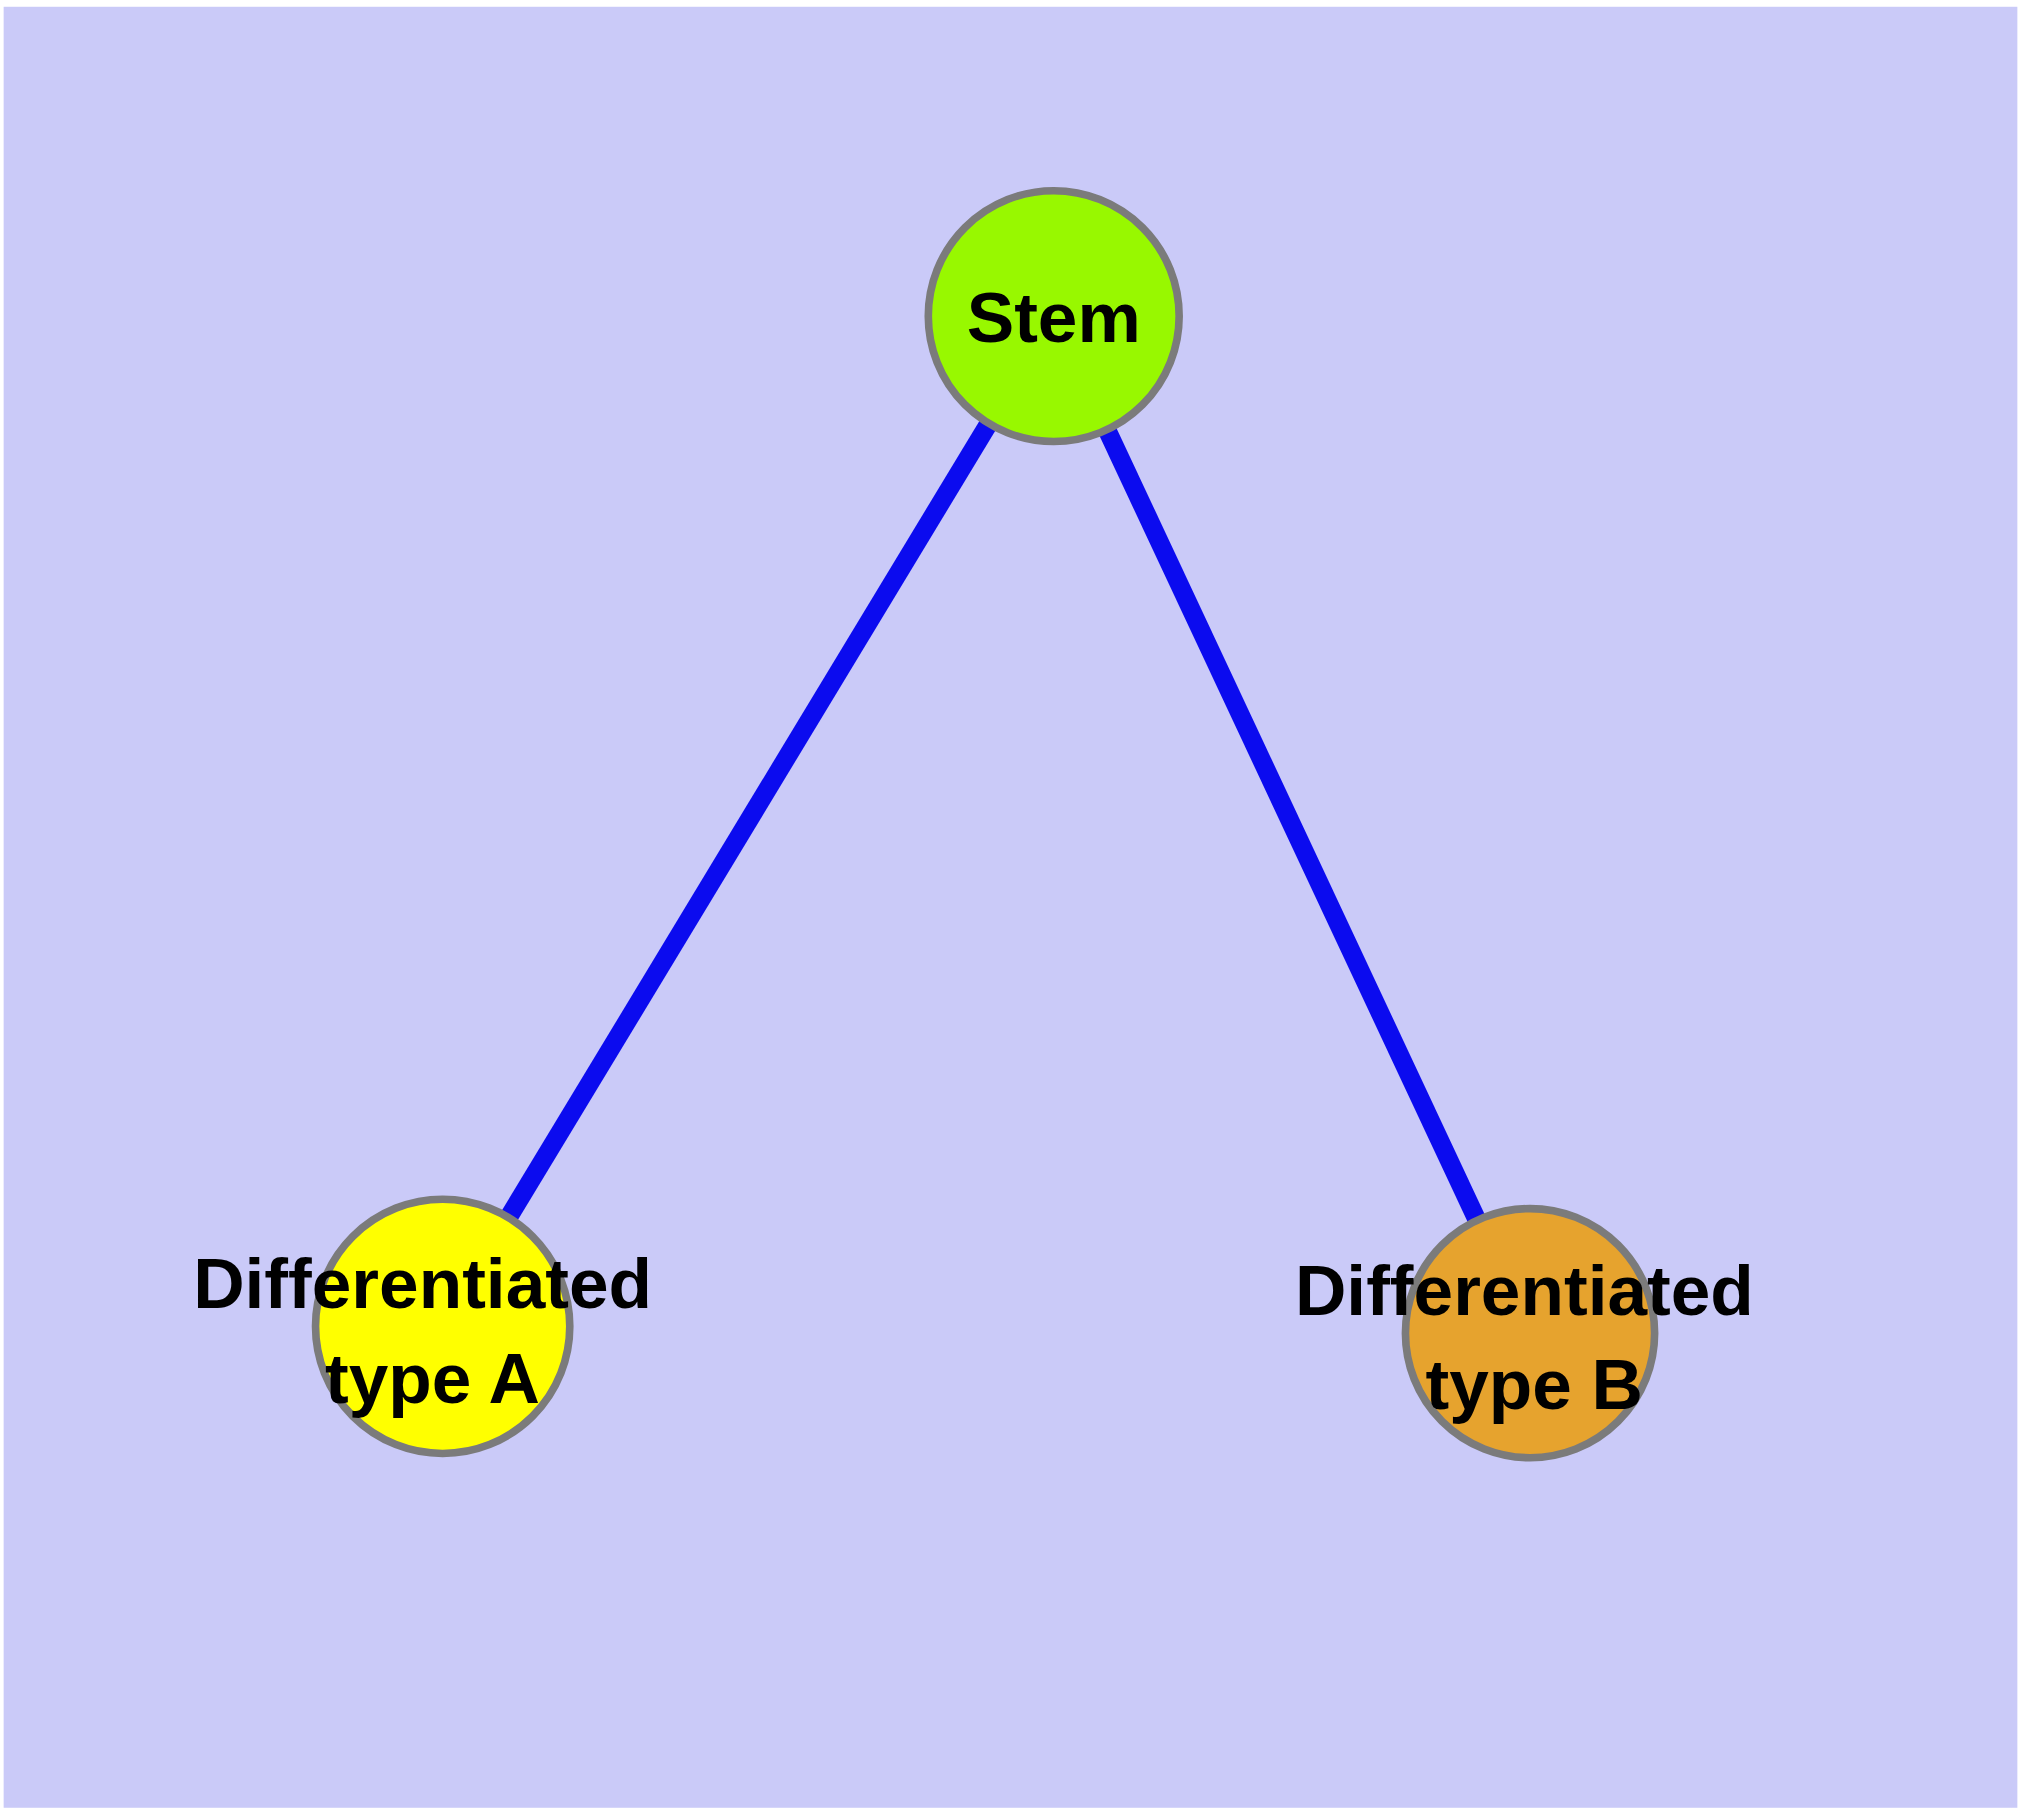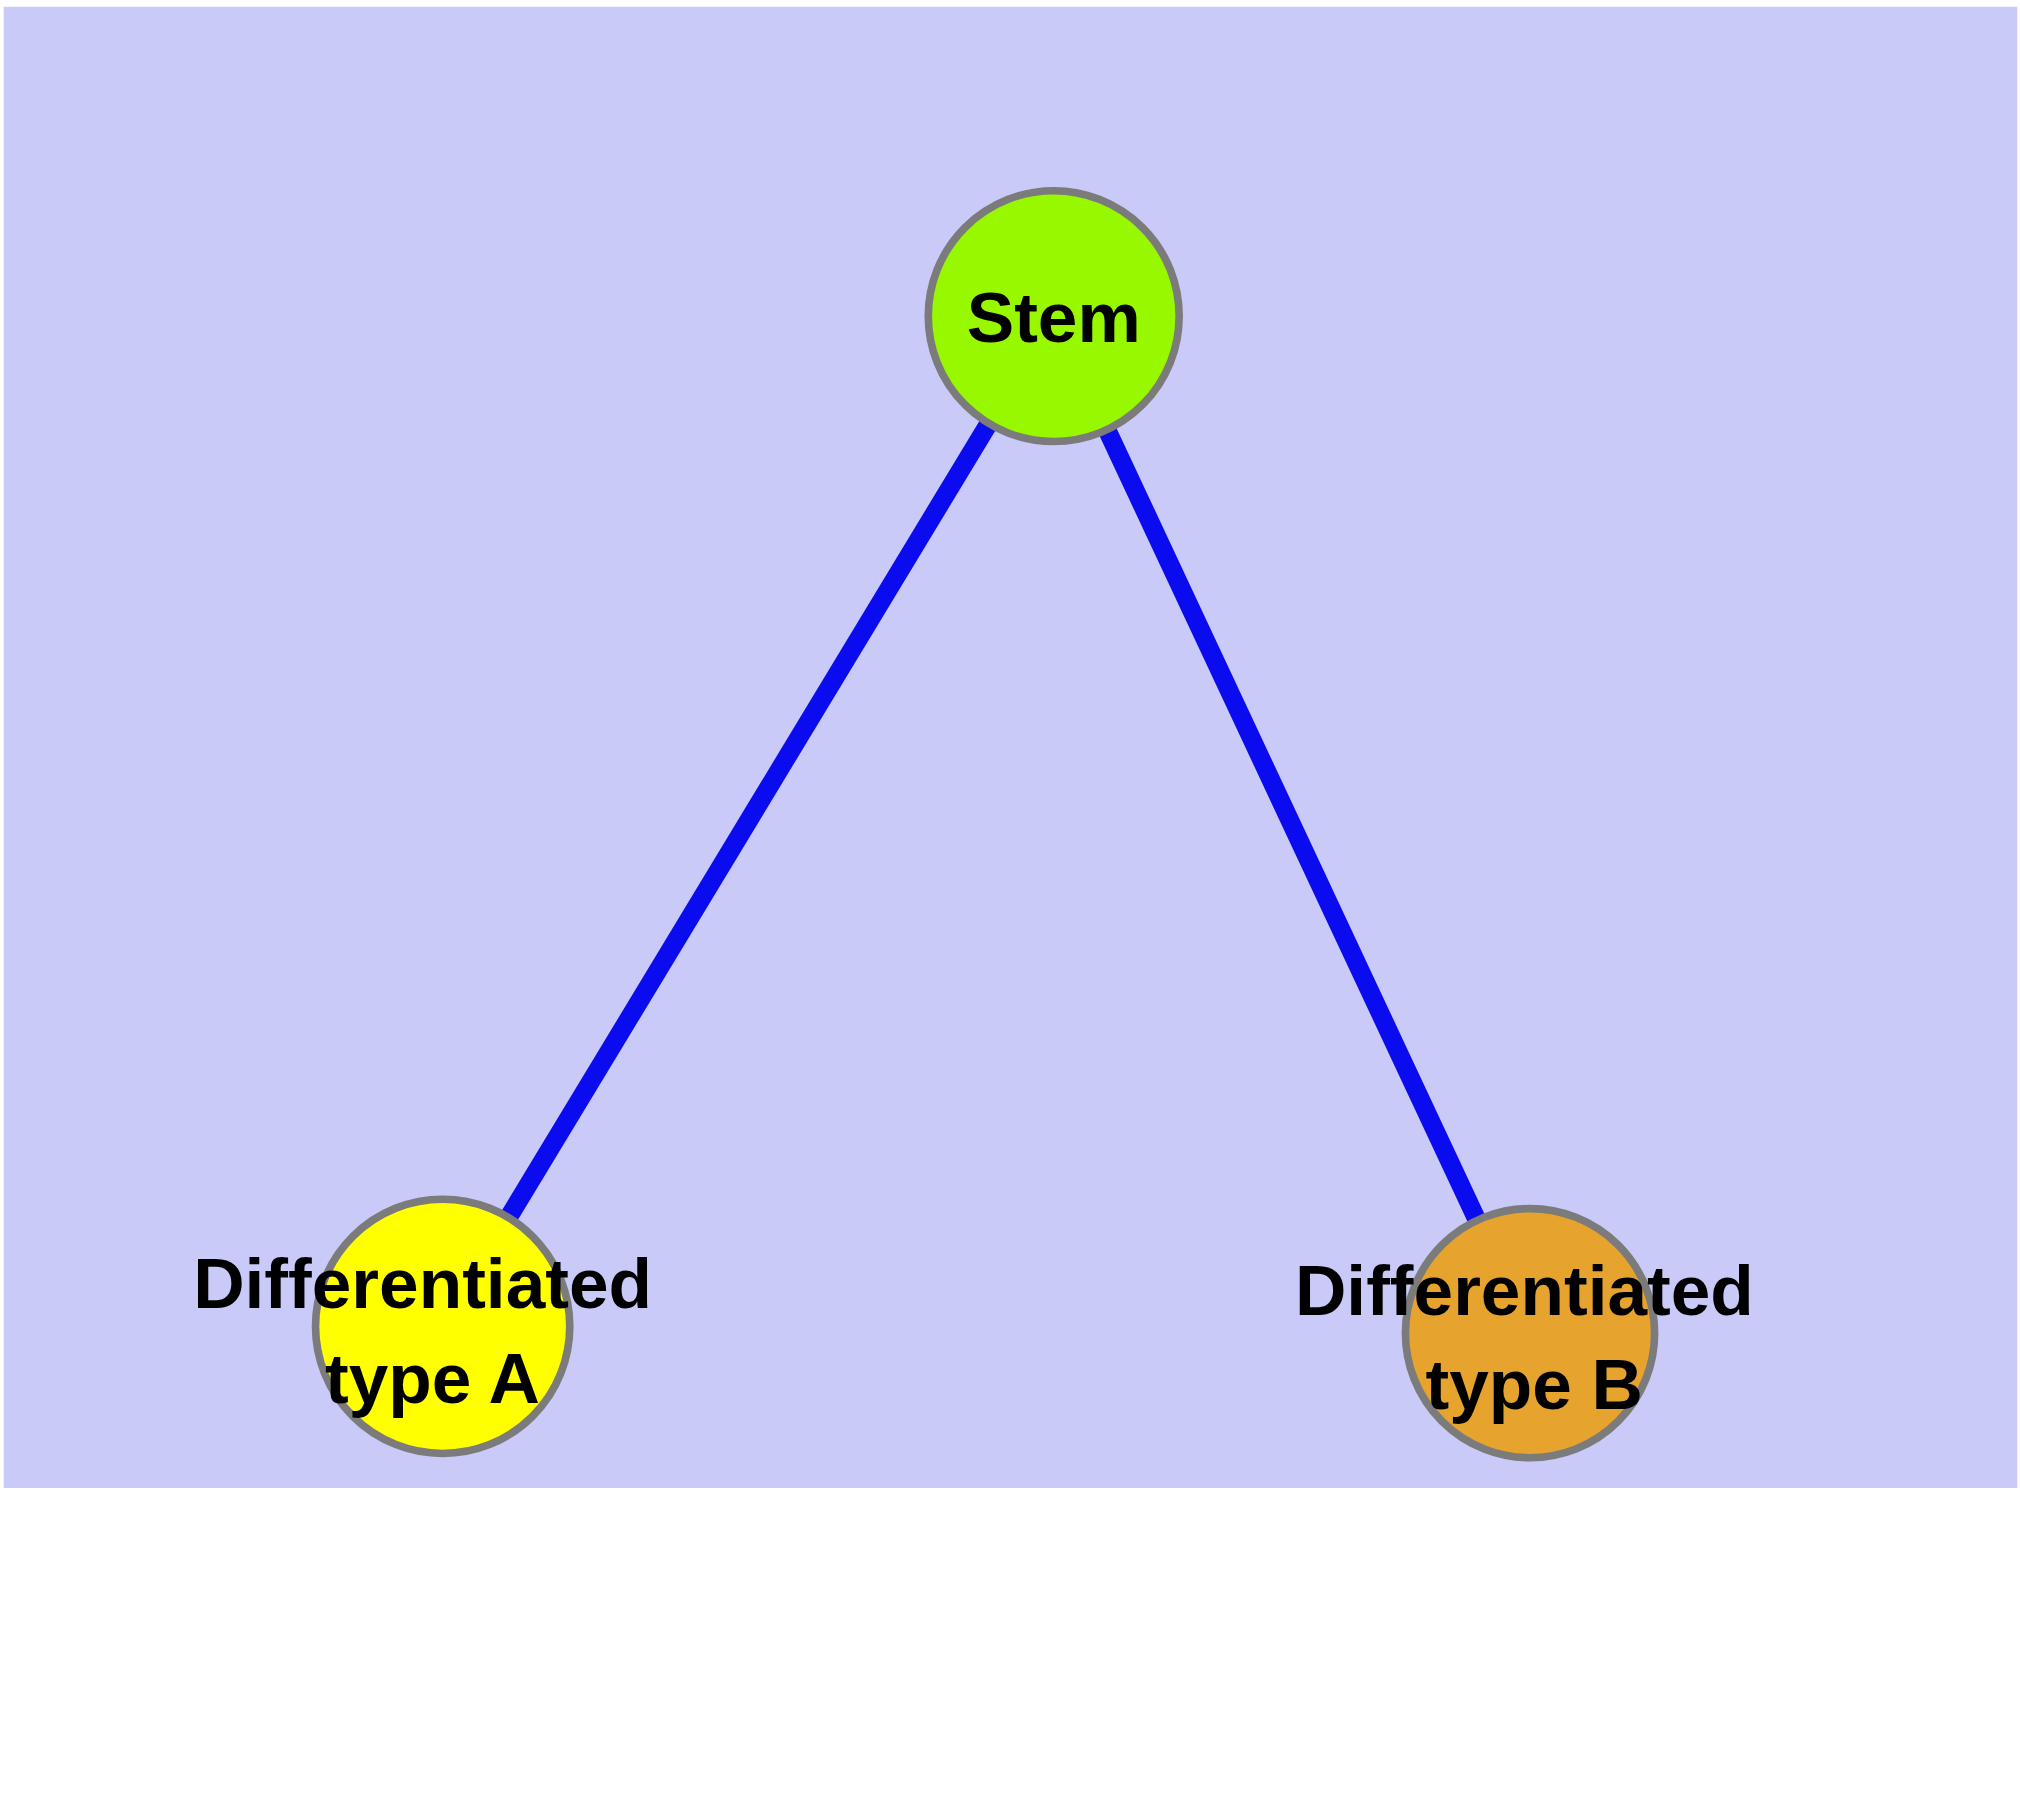--- a/index.html
+++ b/index.html
@@ -3,21 +3,21 @@
 <meta charset="utf-8">
 <style>
   html, body {
     margin: 0;
     padding: 0;
     background: #FFFFFF;
   }
   .stage {
     position: relative;
     width: 2021px;
-    height: 1488px;
+    height: 1812px;
     background: #FFFFFF;
     overflow: hidden;
   }
   svg.graph {
     display: block;
     width: 2021px;
     height: 1812px;
   }
   .edge {
     stroke-width: 22px;

